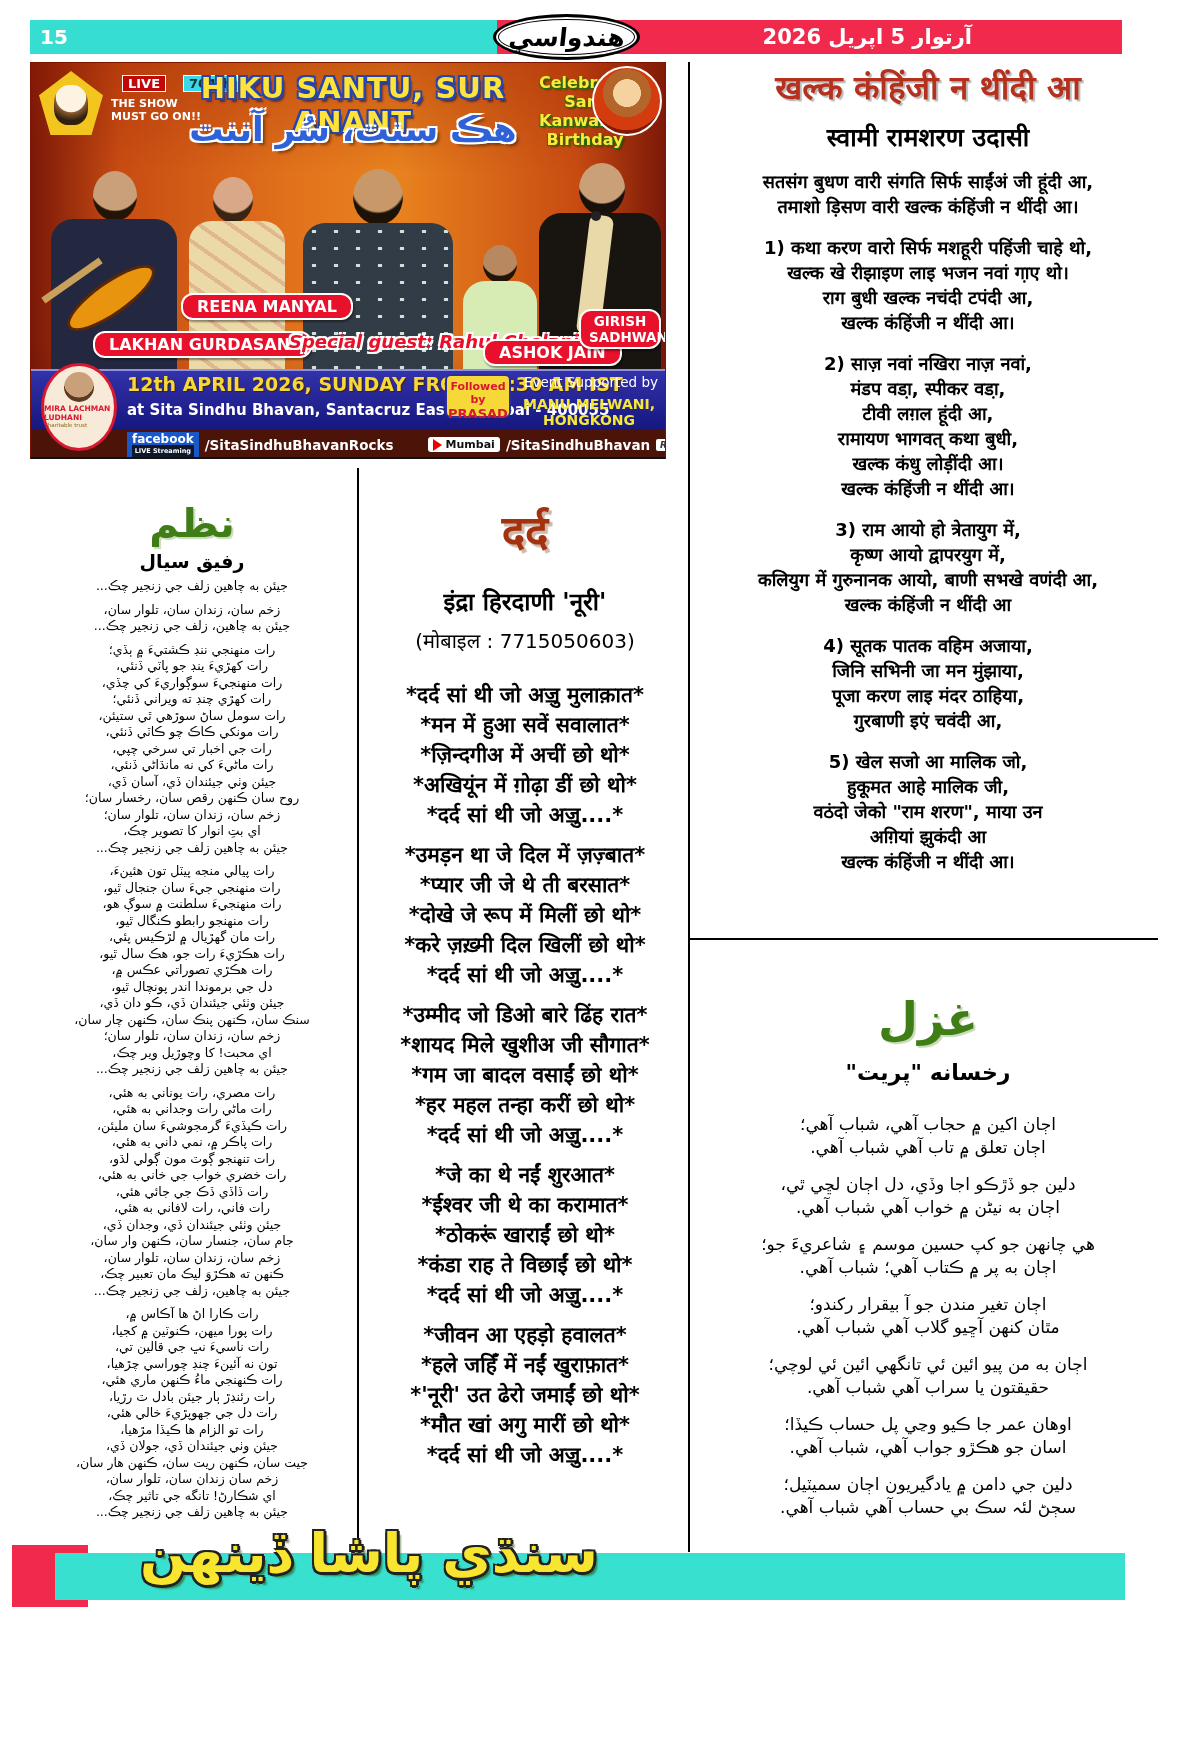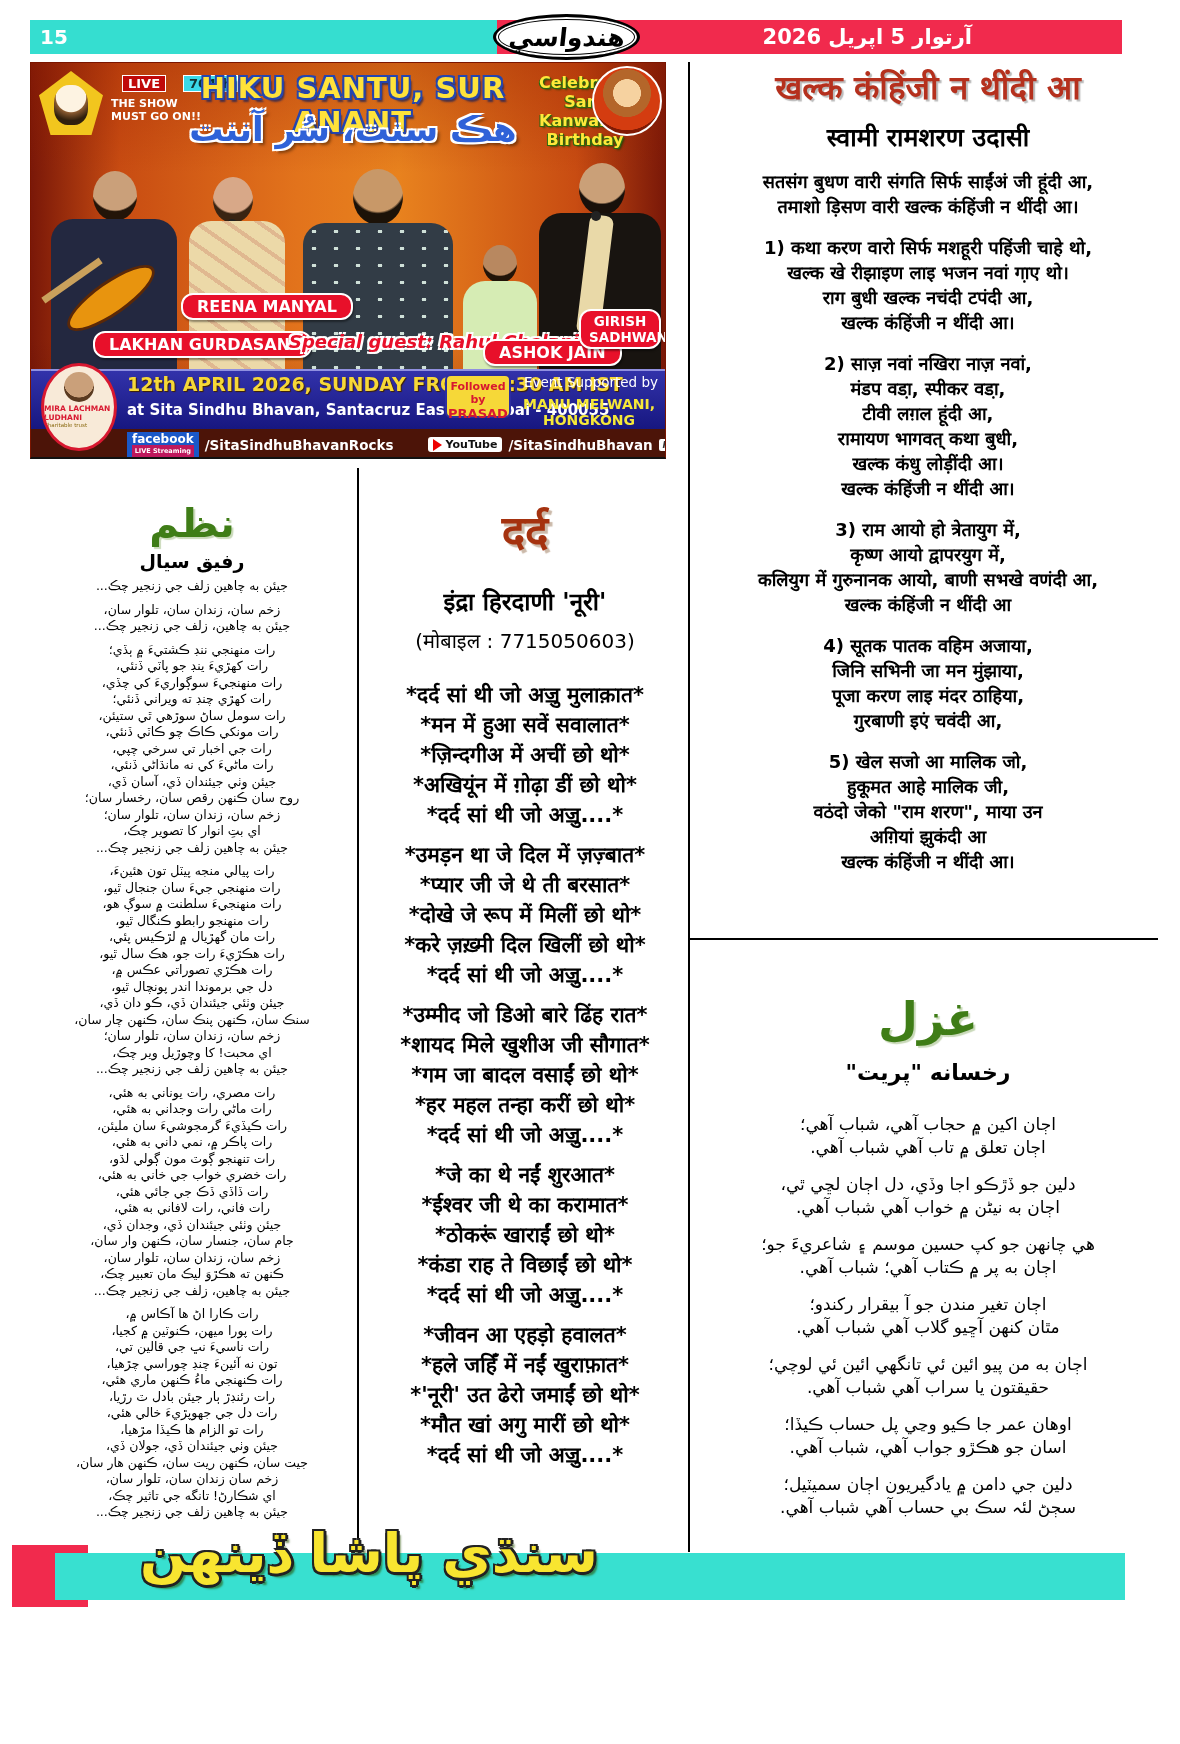--- a/index.html
+++ b/index.html
@@ -69,21 +69,21 @@
   .ad-venue { position:absolute; left:96px; top:338px; width:335px; z-index:7; color:#fff; font-weight:bold; font-size:15px; white-space:nowrap; }
   .followed-box { position:absolute; left:414px; top:311px; width:66px; height:44px; z-index:7; background:#f6d838;
         border:2px solid #2d2da0; border-radius:6px; text-align:center; color:#d81830; font-weight:bold; }
   .followed-box .f1 { font-size:11px; margin-top:4px; }
   .followed-box .f2 { font-size:13px; }
   .supported-label { position:absolute; left:487px; top:311px; width:146px; z-index:7; text-align:center; color:#fff; font-weight:normal; font-size:13.5px; }
   .supported-name { position:absolute; left:482px; top:333px; width:152px; z-index:7; text-align:center; color:#f6e838; font-weight:bold; font-size:14px; line-height:16px; }
   .ad-strip { position:absolute; left:0; top:366px; width:636px; height:31px; z-index:6; background:#4c1408;
         display:flex; align-items:center; padding-left:96px; padding-right:10px; gap:6px; }
   .fb-badge { background:#1a58c8; color:#fff; font-weight:bold; font-size:12px; padding:1px 5px; line-height:12px; text-align:center; }
-  .fb-sub { background:#be185d; color:#fff; font-size:6.5px; display:block; }
+  .fb-sub { background:#0f172a; color:#fff; font-size:6.5px; display:block; }
   .strip-handle { color:#fff; font-weight:bold; font-size:13.5px; white-space:nowrap; }
   .yt-badge { display:flex; align-items:center; gap:4px; background:#fff; border-radius:3px; padding:1px 5px; margin-left:28px; }
   .yt-play { width:0; height:0; border-left:9px solid #e00; border-top:6px solid transparent; border-bottom:6px solid transparent; }
   .yt-word { color:#111; font-weight:bold; font-size:11px; }
   .radio-badge { display:flex; align-items:center; gap:3px; background:#fff; border-radius:2px; padding:1px 4px; margin-left:auto; }
   .radio-word { color:#333; font-size:9px; font-style:italic; font-weight:bold; }
 
   
   .vrule-left  { position:absolute; left:357px; top:468px; width:2px; height:1084px; background:#000; }
   .vrule-right { position:absolute; left:688px; top:62px;  width:2px; height:1490px; background:#000; }
@@ -212,21 +212,21 @@
     <div class="supported-name">MANU MELWANI, HONGKONG</div>
 
     <div class="ad-strip">
       <span class="fb-badge">
         <span>facebook</span>
         <span class="fb-sub">LIVE Streaming</span>
       </span>
       <span class="strip-handle">/SitaSindhuBhavanRocks</span>
       <span class="yt-badge">
         <span class="yt-play"></span>
-        <span class="yt-word">YouTube</span>
+        <span class="yt-word">Mumbai</span>
       </span>
       <span class="strip-handle">/SitaSindhuBhavan</span>
       <span class="radio-badge">
         <span class="radio-word">Radio</span>
 
       </span>
 
     </div>
   </div>
 

